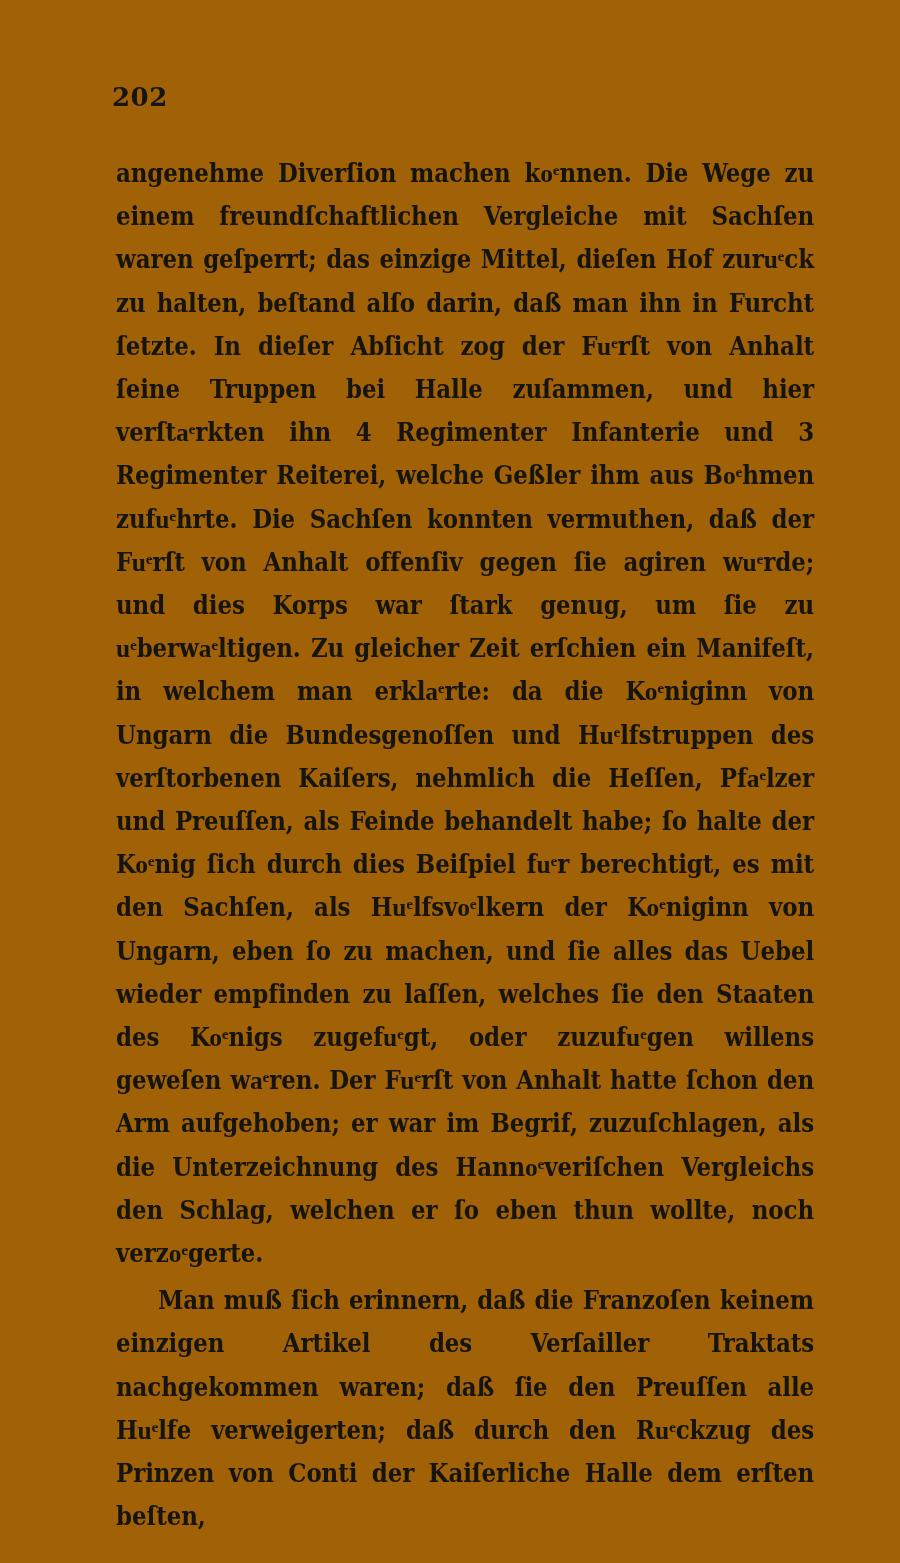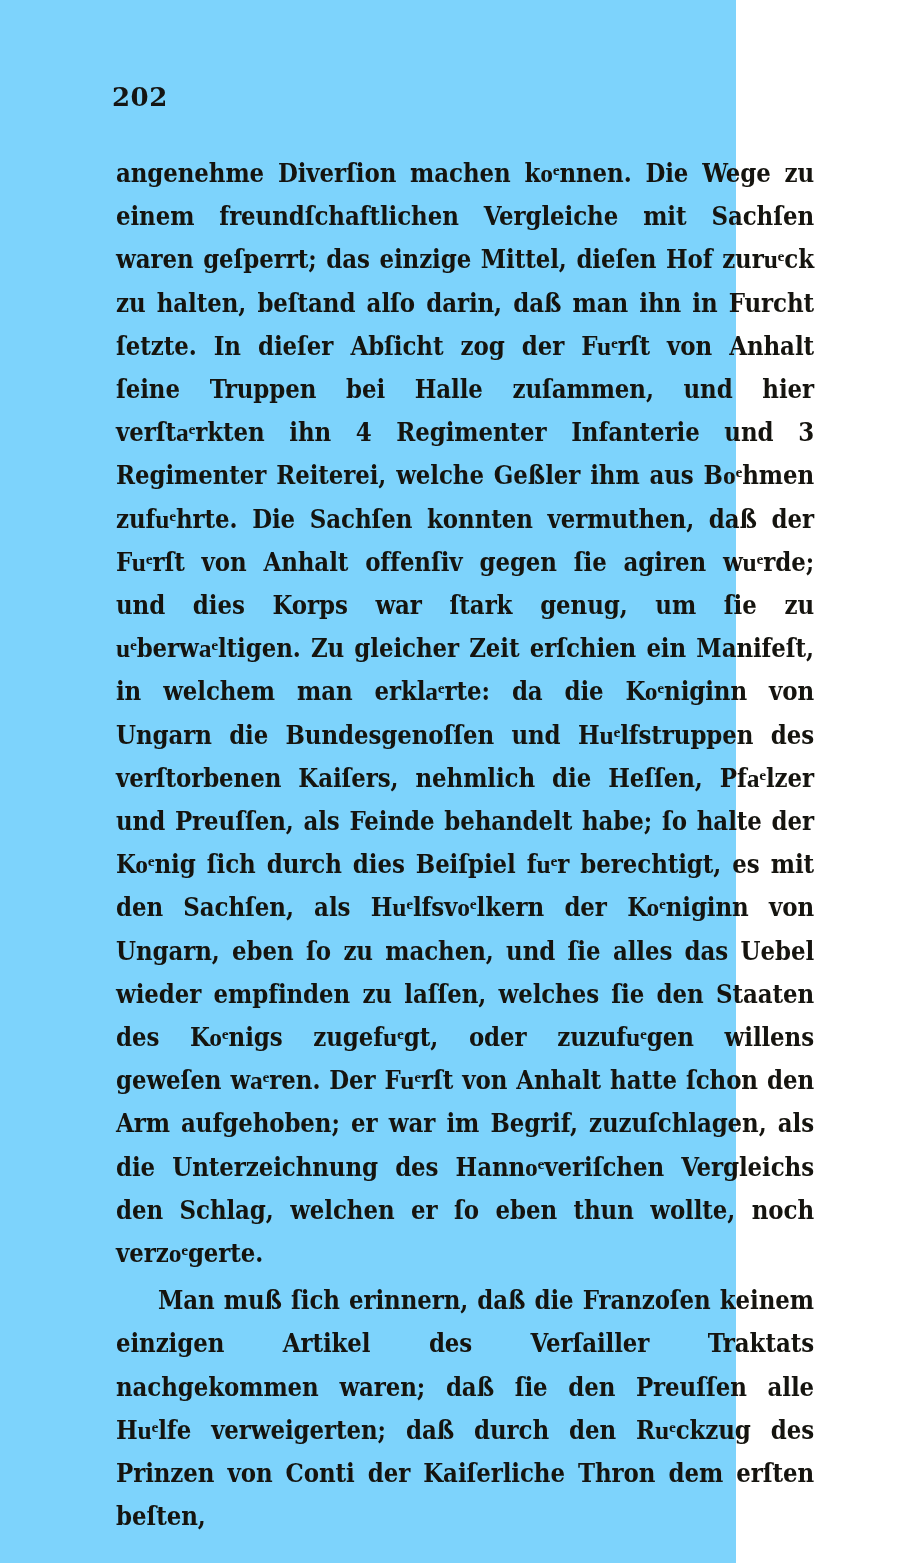--- a/index.html
+++ b/index.html
@@ -9,23 +9,23 @@
   }
   body {
     width: 900px;
     height: 1563px;
     overflow: hidden;
     font-family: "DejaVu Serif", serif;
     color: #1a1a18;
   }
   .page {
     position: relative;
-    width: 736px;
+    width: 900px;
     height: 1563px;
-    background: #7dd3fc;
+    background: #a16207;
   }
   .page-number {
     position: absolute;
     left: 112px;
     top: 82px;
     font-family: "DejaVu Serif", serif;
     font-weight: 700;
     font-size: 26px;
     letter-spacing: 0.5px;
     color: #151513;
@@ -59,16 +59,16 @@
 </style>
 </head>
 <body>
 
 <div class="page">
 
   <div class="page-number">202</div>
 
   <div class="text-block">
     <p class="para">angenehme Diverſion machen koͤnnen.  Die Wege zu einem freundſchaftlichen Vergleiche mit Sachſen waren geſperrt; das einzige Mittel, dieſen Hof zuruͤck zu halten, beſtand alſo darin, daß man ihn in Furcht ſetzte.  In dieſer Abſicht zog der Fuͤrſt von Anhalt ſeine Truppen bei Halle zuſammen, und hier verſtaͤrkten ihn 4 Regimenter Infanterie und 3 Regimenter Reiterei, welche Geßler ihm aus Boͤhmen zufuͤhrte.  Die Sachſen konnten vermuthen, daß der Fuͤrſt von Anhalt offenſiv gegen ſie agiren wuͤrde; und dies Korps war ſtark genug, um ſie zu uͤberwaͤltigen.  Zu gleicher Zeit erſchien ein Manifeſt, in welchem man erklaͤrte: da die Koͤniginn von Ungarn die Bundesgenoſſen und Huͤlfstruppen des verſtorbenen Kaiſers, nehmlich die Heſſen, Pfaͤlzer und Preuſſen, als Feinde behandelt habe; ſo halte der Koͤnig ſich durch dies Beiſpiel fuͤr berechtigt, es mit den Sachſen, als Huͤlfsvoͤlkern der Koͤniginn von Ungarn, eben ſo zu machen, und ſie alles das Uebel wieder empfinden zu laſſen, welches ſie den Staaten des Koͤnigs zugefuͤgt, oder zuzufuͤgen willens geweſen waͤren.  Der Fuͤrſt von Anhalt hatte ſchon den Arm aufgehoben; er war im Begrif, zuzuſchlagen, als die Unterzeichnung des Hannoͤveriſchen Vergleichs den Schlag, welchen er ſo eben thun wollte, noch verzoͤgerte.</p>
-    <p class="para">Man muß ſich erinnern, daß die Franzoſen keinem einzigen Artikel des Verſailler Traktats nachgekommen waren; daß ſie den Preuſſen alle Huͤlfe verweigerten; daß durch den Ruͤckzug des Prinzen von Conti der Kaiſerliche Thron dem erſten beſten,</p>
+    <p class="para">Man muß ſich erinnern, daß die Franzoſen keinem einzigen Artikel des Verſailler Traktats nachgekommen waren; daß ſie den Preuſſen alle Huͤlfe verweigerten; daß durch den Ruͤckzug des Prinzen von Conti der Kaiſerliche Halle dem erſten beſten,</p>
   </div>
 
 </div>
 
 </body></html>

